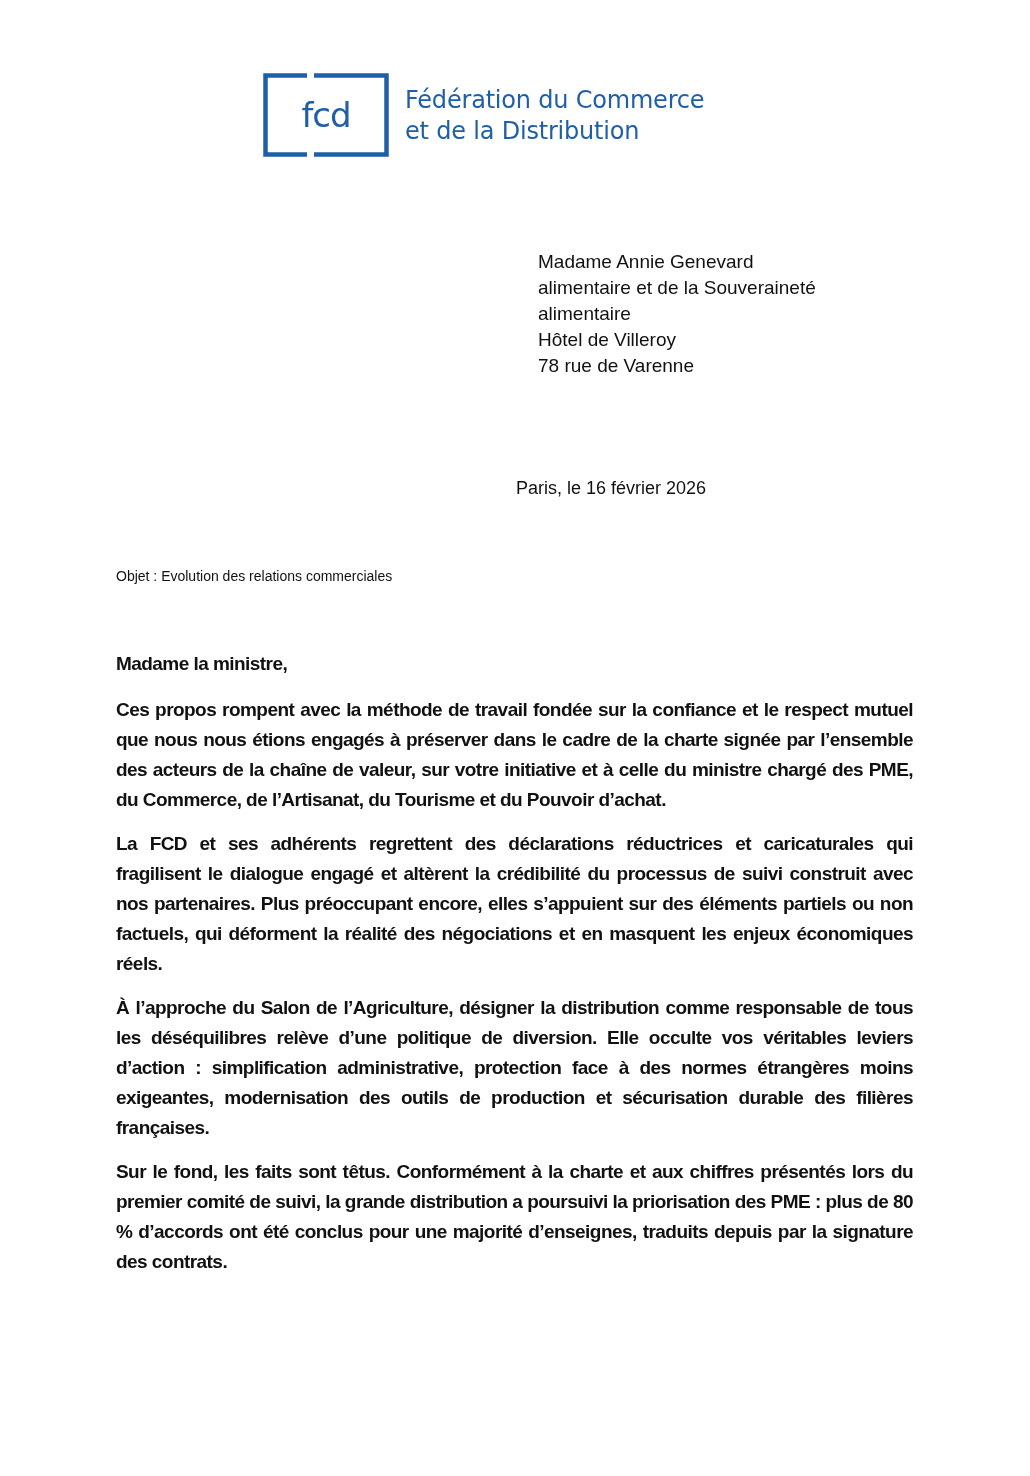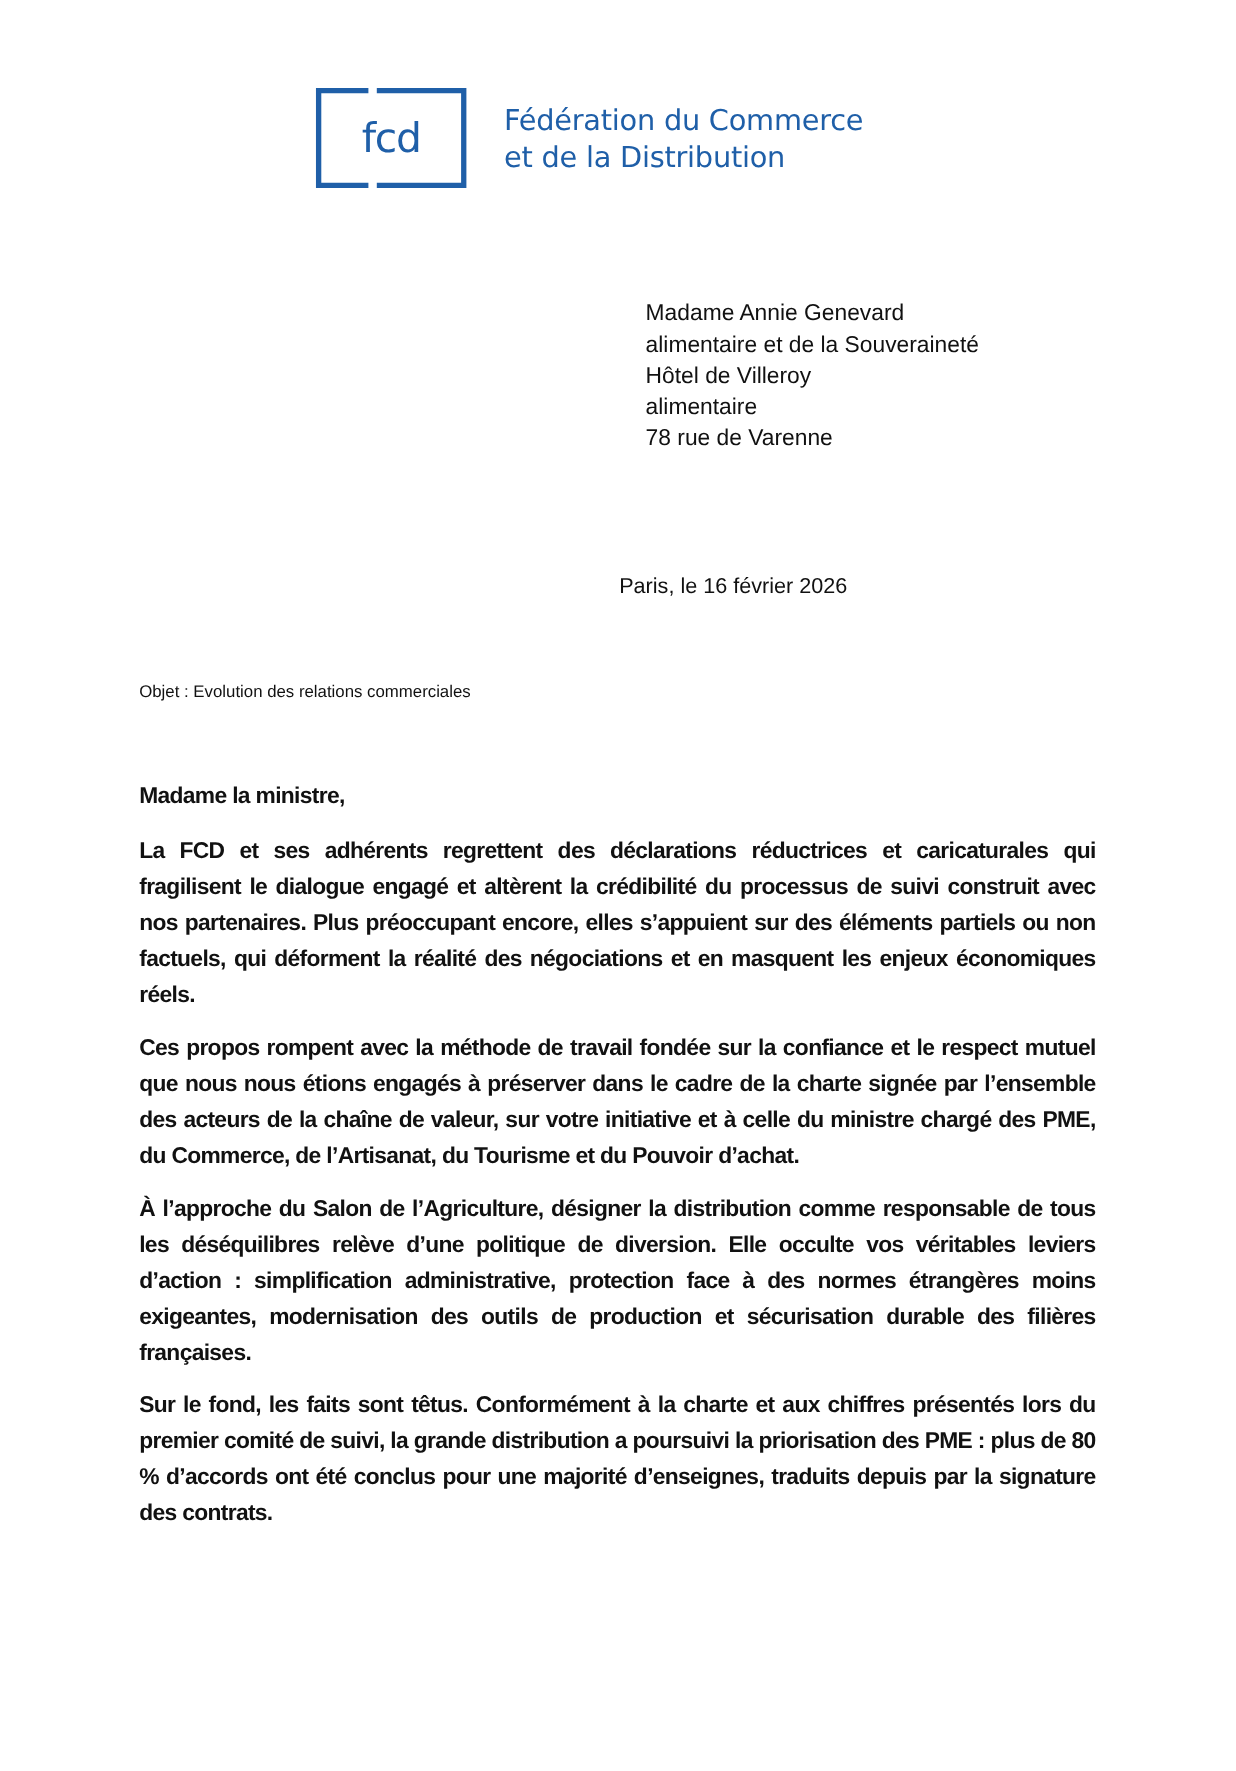--- a/index.html
+++ b/index.html
@@ -3,21 +3,21 @@
   <meta charset="utf-8">
   <style>
     html, body { margin: 0; padding: 0; background: #ffffff; }
     body { width: 1030px; height: 1476px; position: relative; overflow: hidden;
            font-family: "Liberation Sans", sans-serif; color: #111; }
 
     .logo { position: absolute; left: 263px; top: 73px; width: 500px; height: 84px; }
     .logo-mark { position: absolute; left: 0; top: 0; width: 126px; height: 84px; }
     .logo-text { position: absolute; left: 142px; top: 12px; color: #1f5fa8;
                  font-family: "DejaVu Sans", sans-serif; font-size: 24px; line-height: 31px;
-                 letter-spacing: -0.2px; margin-left: 15px; }
+                 letter-spacing: -0.2px; }
     .logo-text div { white-space: nowrap; }
 
     .recipient { position: absolute; left: 538px; top: 249px; font-size: 19px; line-height: 26px;
                  color: #111; }
     .recipient div { white-space: nowrap; }
 
     .date { position: absolute; left: 516px; top: 475px; font-size: 18px; line-height: 26px; white-space: nowrap; }
 
     .subject { position: absolute; left: 116px; top: 563px; font-size: 14px; line-height: 26px;
                font-weight: normal; white-space: nowrap; }
@@ -41,28 +41,28 @@
   </svg>
   <div class="logo-text">
     <div>Fédération du Commerce</div>
     <div>et de la Distribution</div>
   </div>
 </div>
 
 <div class="recipient">
   <div>Madame Annie Genevard</div>
   <div>alimentaire et de la Souveraineté</div>
+  <div>alimentaire</div>
   <div>Hôtel de Villeroy</div>
-  <div>alimentaire</div>
   <div>78 rue de Varenne</div>
 </div>
 
 <div class="date">Paris, le 16 février 2026</div>
 
 <div class="subject">Objet : Evolution des relations commerciales</div>
 
 <div class="body">
   <p class="salutation">Madame la ministre,</p>
+  <p>Ces propos rompent avec la méthode de travail fondée sur la confiance et le respect mutuel que nous nous étions engagés à préserver dans le cadre de la charte signée par l’ensemble des acteurs de la chaîne de valeur, sur votre initiative et à celle du ministre chargé des PME, du Commerce, de l’Artisanat, du Tourisme et du Pouvoir d’achat.</p>
   <p>La FCD et ses adhérents regrettent des déclarations réductrices et caricaturales qui fragilisent le dialogue engagé et altèrent la crédibilité du processus de suivi construit avec nos partenaires. Plus préoccupant encore, elles s’appuient sur des éléments partiels ou non factuels, qui déforment la réalité des négociations et en masquent les enjeux économiques réels.</p>
-  <p>Ces propos rompent avec la méthode de travail fondée sur la confiance et le respect mutuel que nous nous étions engagés à préserver dans le cadre de la charte signée par l’ensemble des acteurs de la chaîne de valeur, sur votre initiative et à celle du ministre chargé des PME, du Commerce, de l’Artisanat, du Tourisme et du Pouvoir d’achat.</p>
   <p>À l’approche du Salon de l’Agriculture, désigner la distribution comme responsable de tous les déséquilibres relève d’une politique de diversion. Elle occulte vos véritables leviers d’action : simplification administrative, protection face à des normes étrangères moins exigeantes, modernisation des outils de production et sécurisation durable des filières françaises.</p>
   <p>Sur le fond, les faits sont têtus. Conformément à la charte et aux chiffres présentés lors du premier comité de suivi, la grande distribution a poursuivi la priorisation des PME : plus de 80 % d’accords ont été conclus pour une majorité d’enseignes, traduits depuis par la signature des contrats.</p>
 </div>
 
 </body></html>

